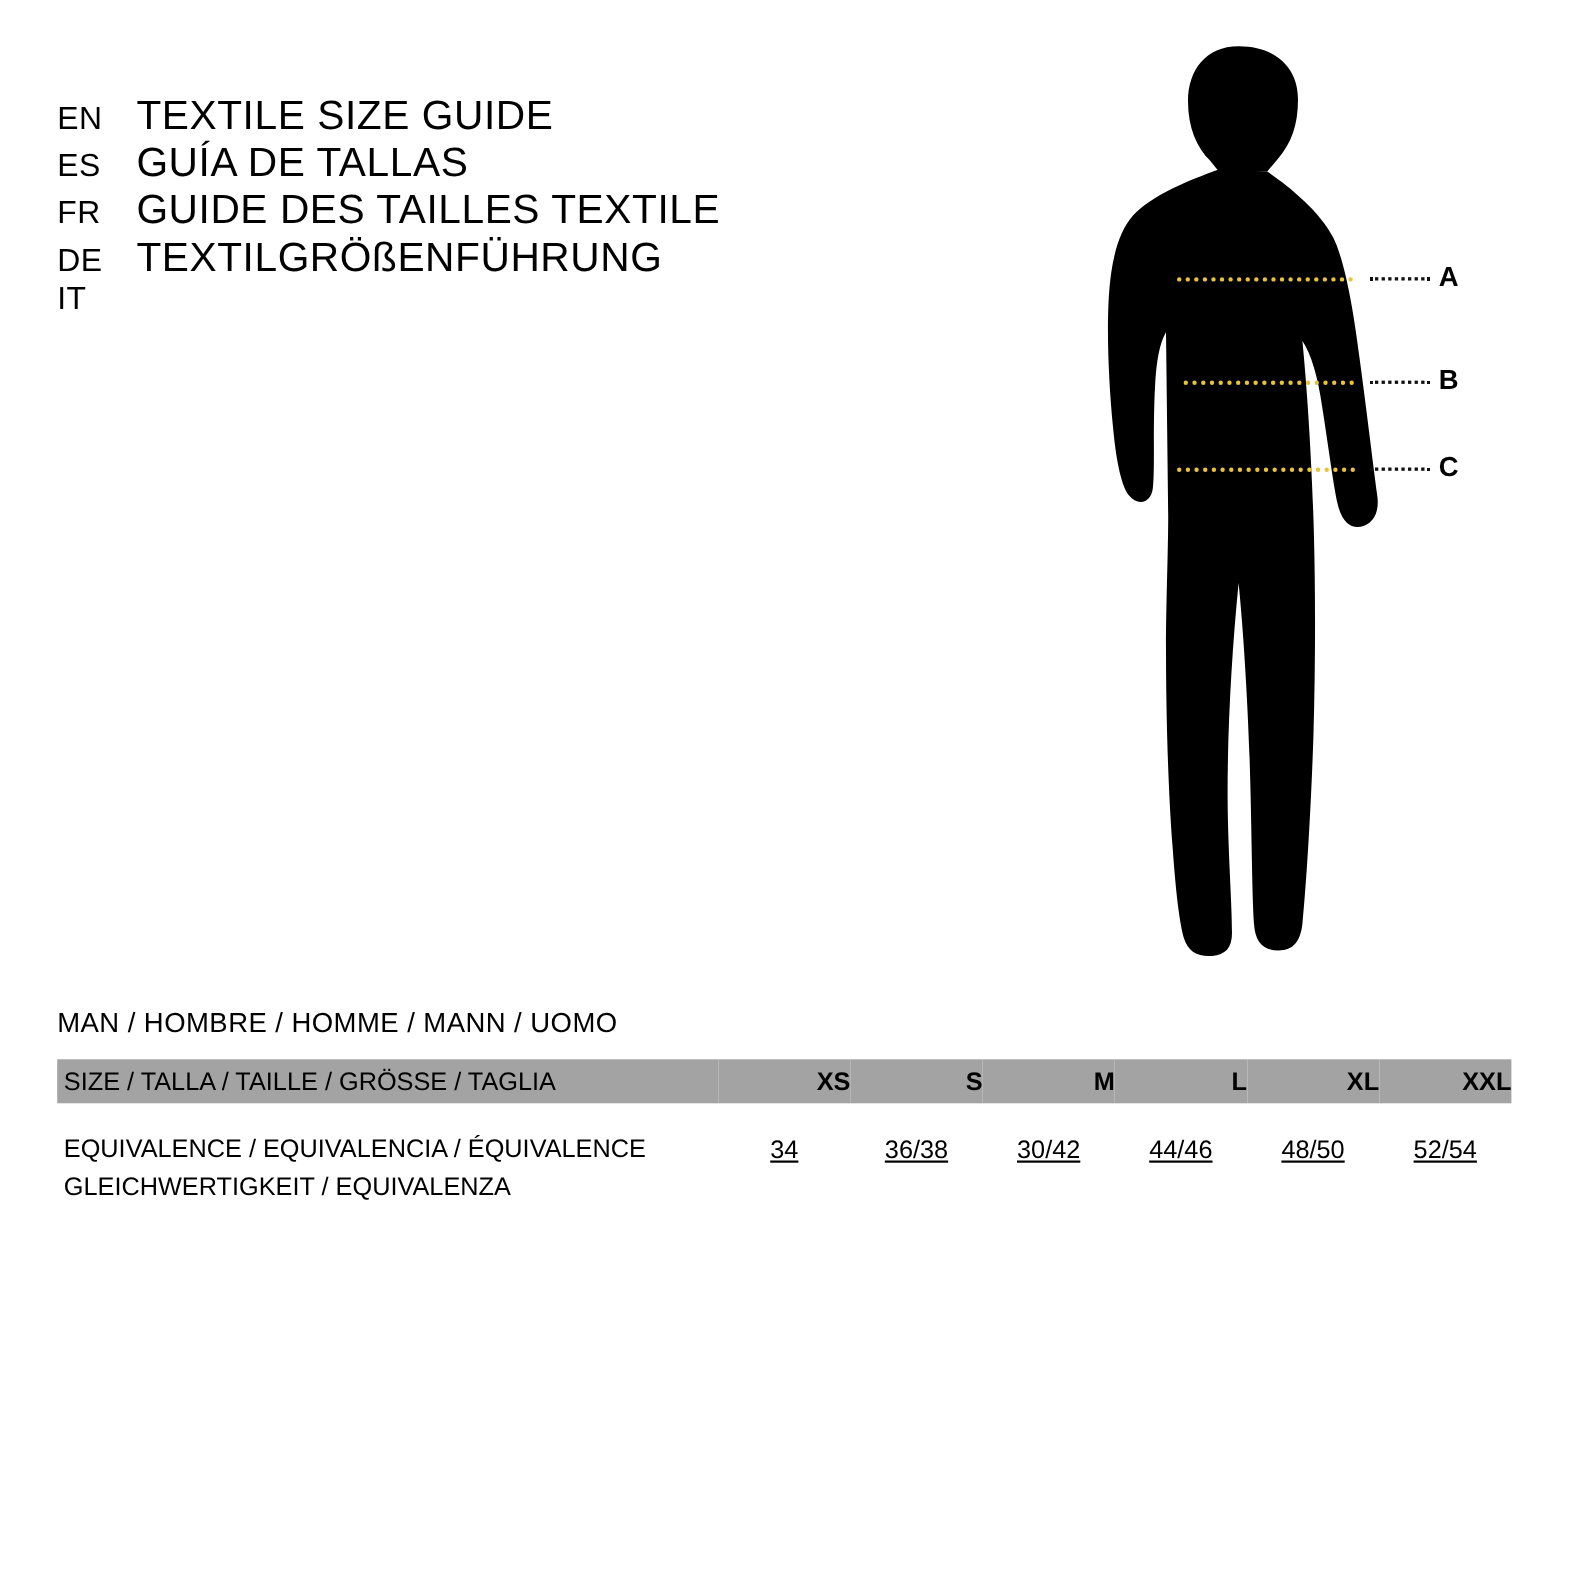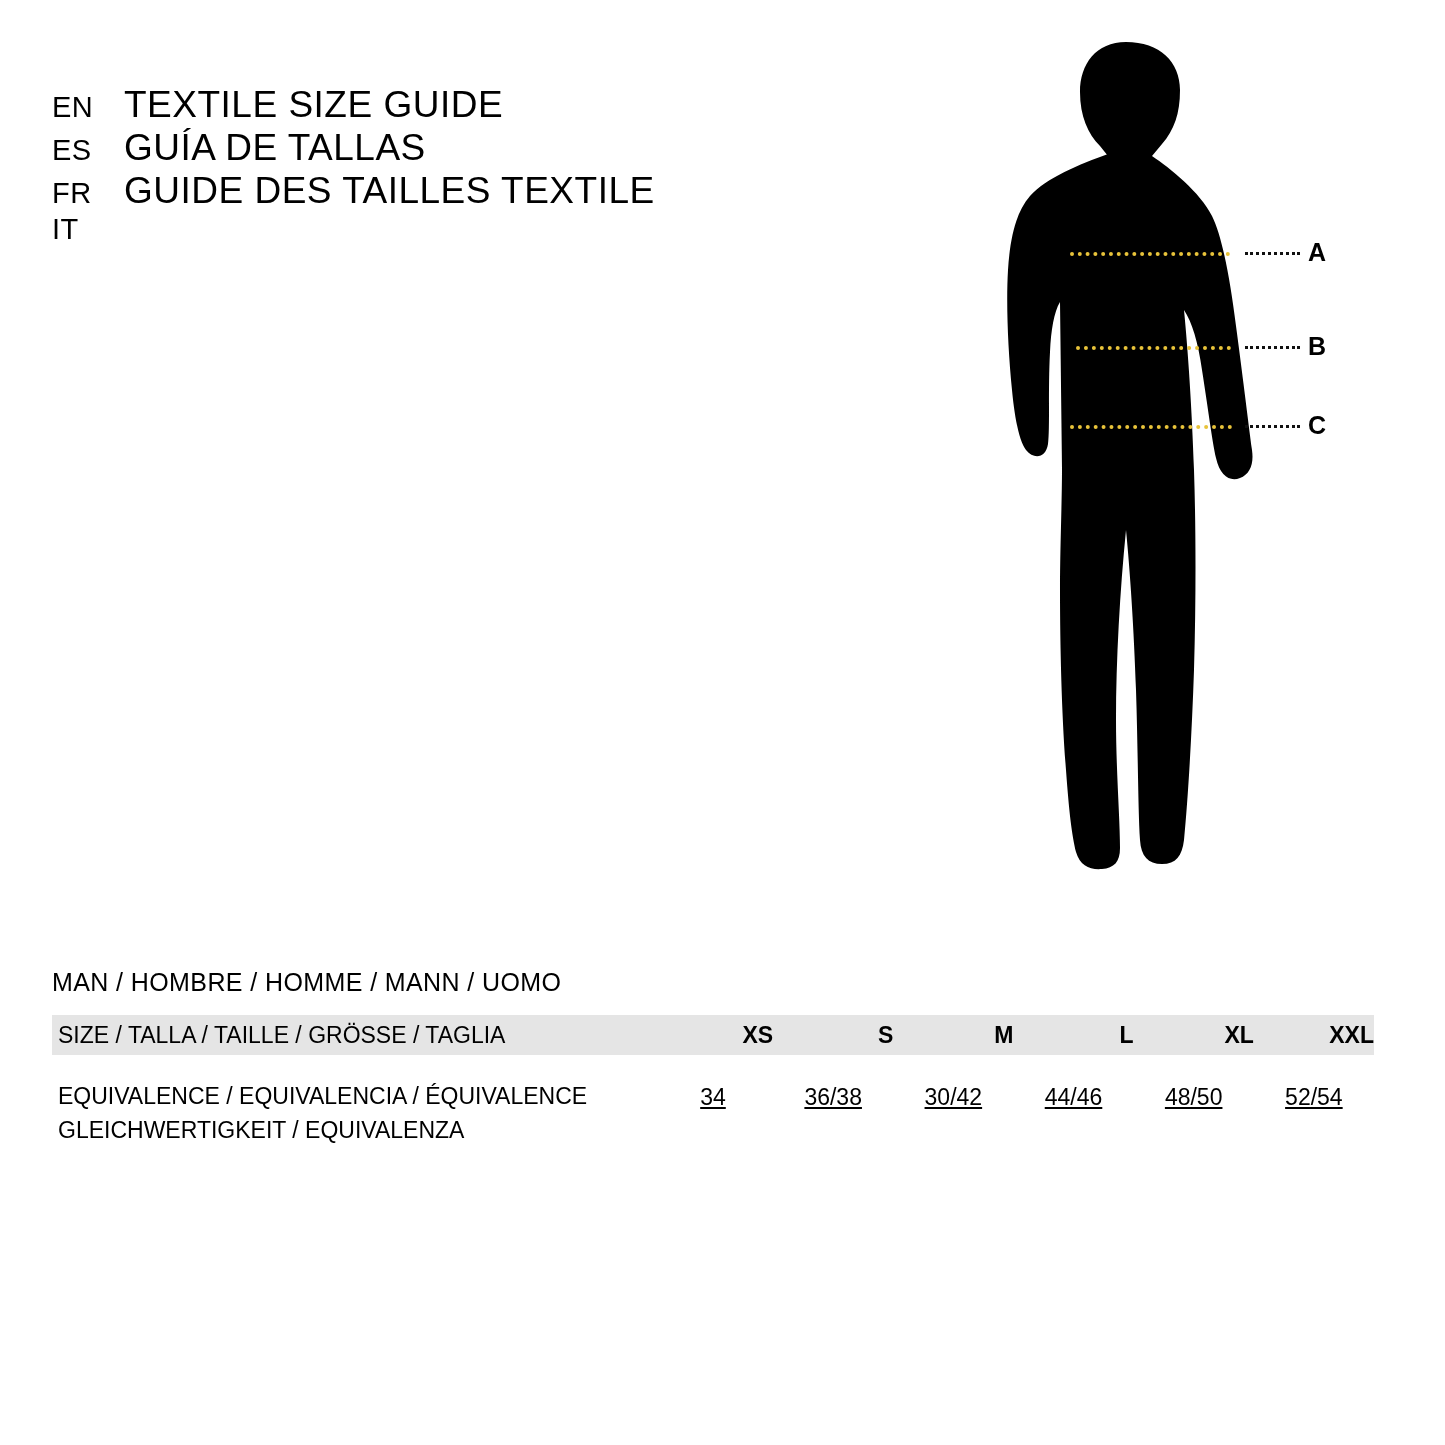--- a/index.html
+++ b/index.html
@@ -80,40 +80,40 @@
   #label-b { left: 378px; top: 302px; }
   
   #line-c { left: 140px; top: 395px; width: 162px; }
   #lead-c { left: 315px; top: 395px; width: 55px; }
   #label-c { left: 378px; top: 381px; }
 
   
   #table-block {
     position: absolute;
     left: 52px;
-    top: 968px;
+    top: 916px;
     width: 1322px;
   }
   #gender-title {
     font-size: 25px;
     letter-spacing: 0.4px;
     margin-bottom: 18px;
   }
   table.size-table {
     border-collapse: collapse;
     width: 1322px;
     table-layout: fixed;
   }
   table.size-table td {
     font-size: 23px;
     padding: 0;
     vertical-align: top;
   }
   tr.header-row td {
-    background: #e5e5e5;
+    background: #a3a3a3;
     height: 40px;
     line-height: 40px;
   }
   tr.header-row td.label-cell {
     padding-left: 6px;
     text-align: left;
   }
   tr.header-row td.size-cell {
     text-align: right;
     font-weight: bold;
@@ -147,20 +147,24 @@
     <span class="lang-code">EN</span>
     <span class="lang-text">TEXTILE SIZE GUIDE</span>
   </div>
   <div class="lang-row">
     <span class="lang-code">ES</span>
     <span class="lang-text">GUÍA DE TALLAS</span>
   </div>
   <div class="lang-row">
     <span class="lang-code">FR</span>
     <span class="lang-text">GUIDE DES TAILLES TEXTILE</span>
+  </div>
+  <div class="lang-row">
+    <span class="lang-code">DE</span>
+    <span class="lang-text">TEXTILGRÖßENFÜHRUNG</span>
   </div>
   <div class="lang-row">
     <span class="lang-code">IT</span>
   </div>
 </div>
 
 <div id="figure-area">
 
   <svg id="silhouette" width="420" height="880" viewBox="0 0 420 880">
 

